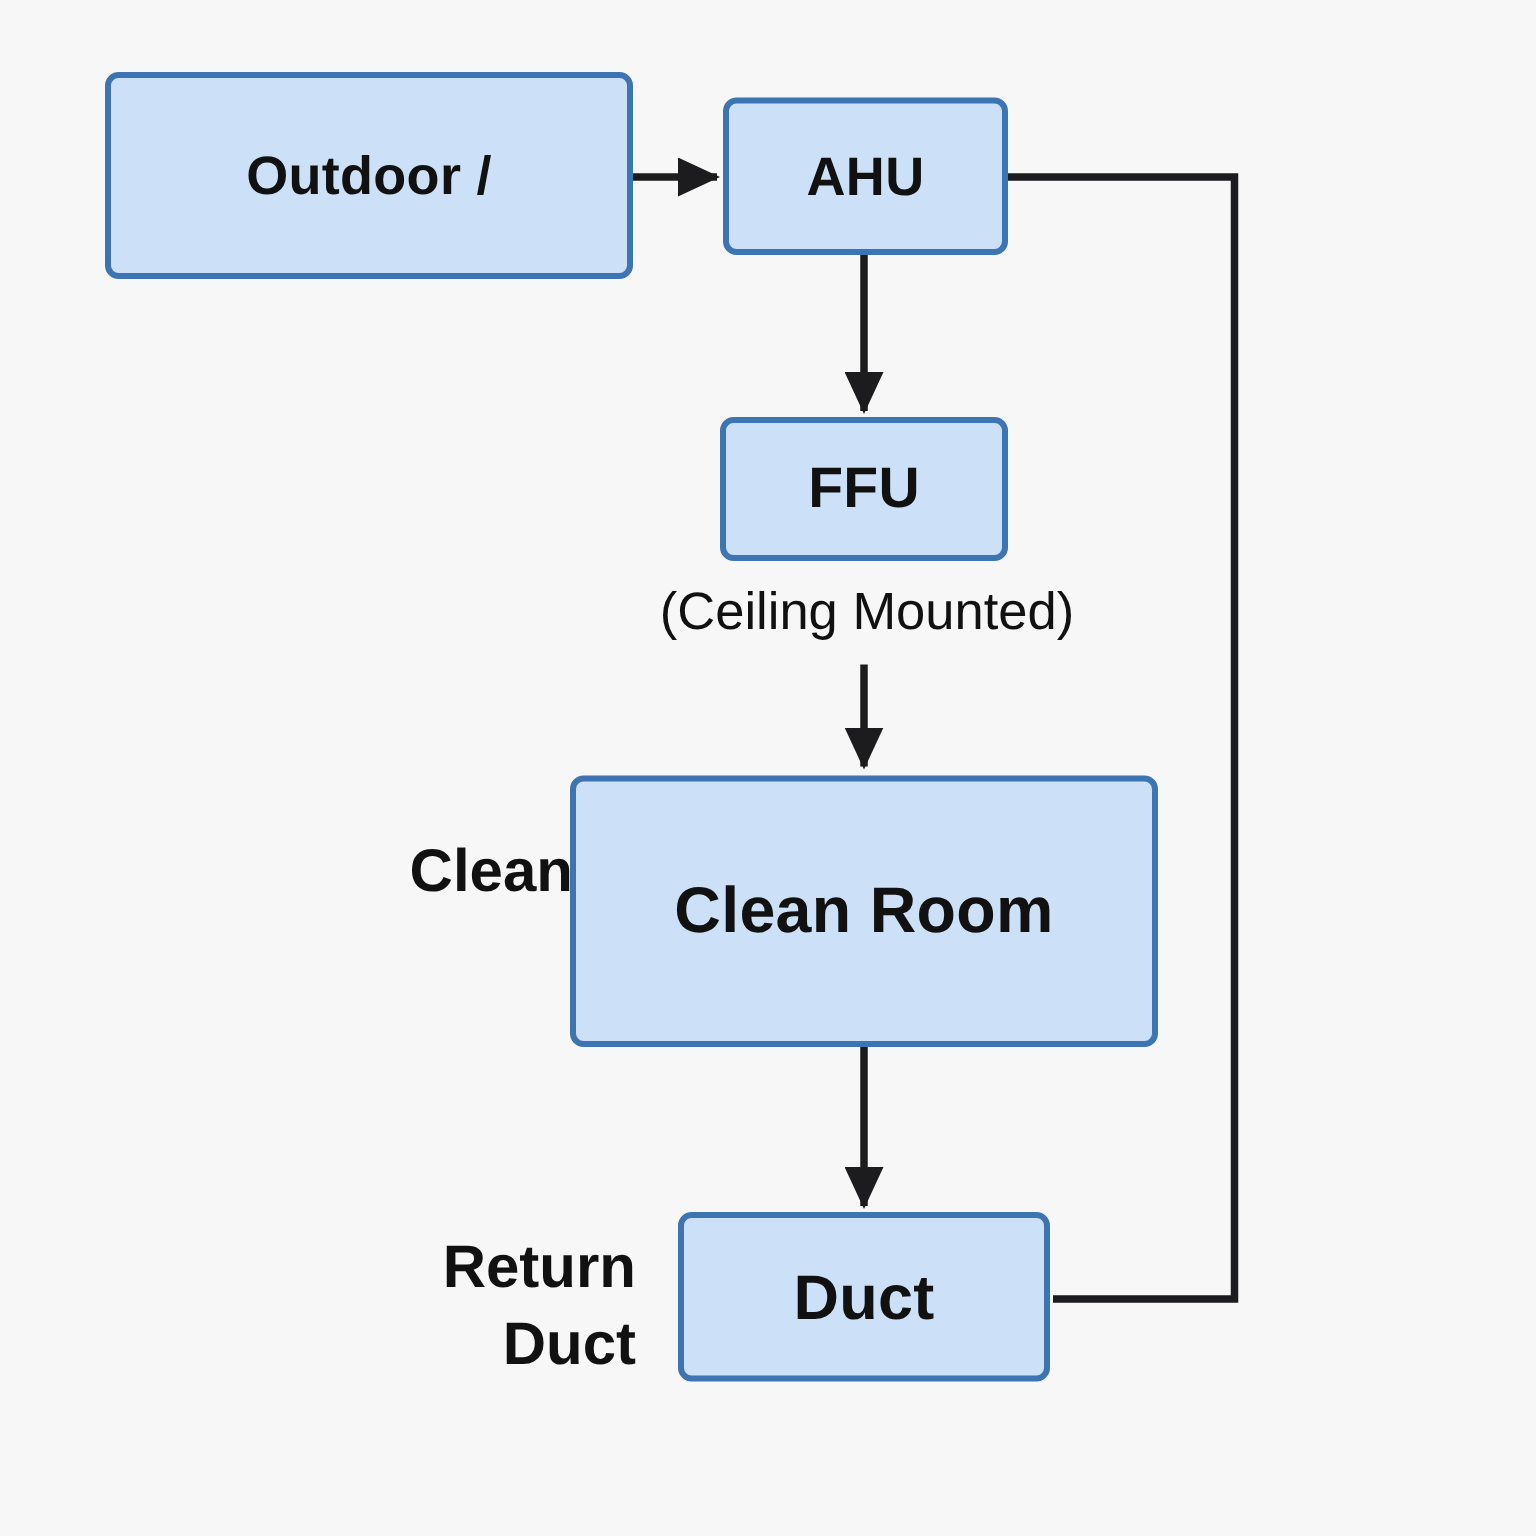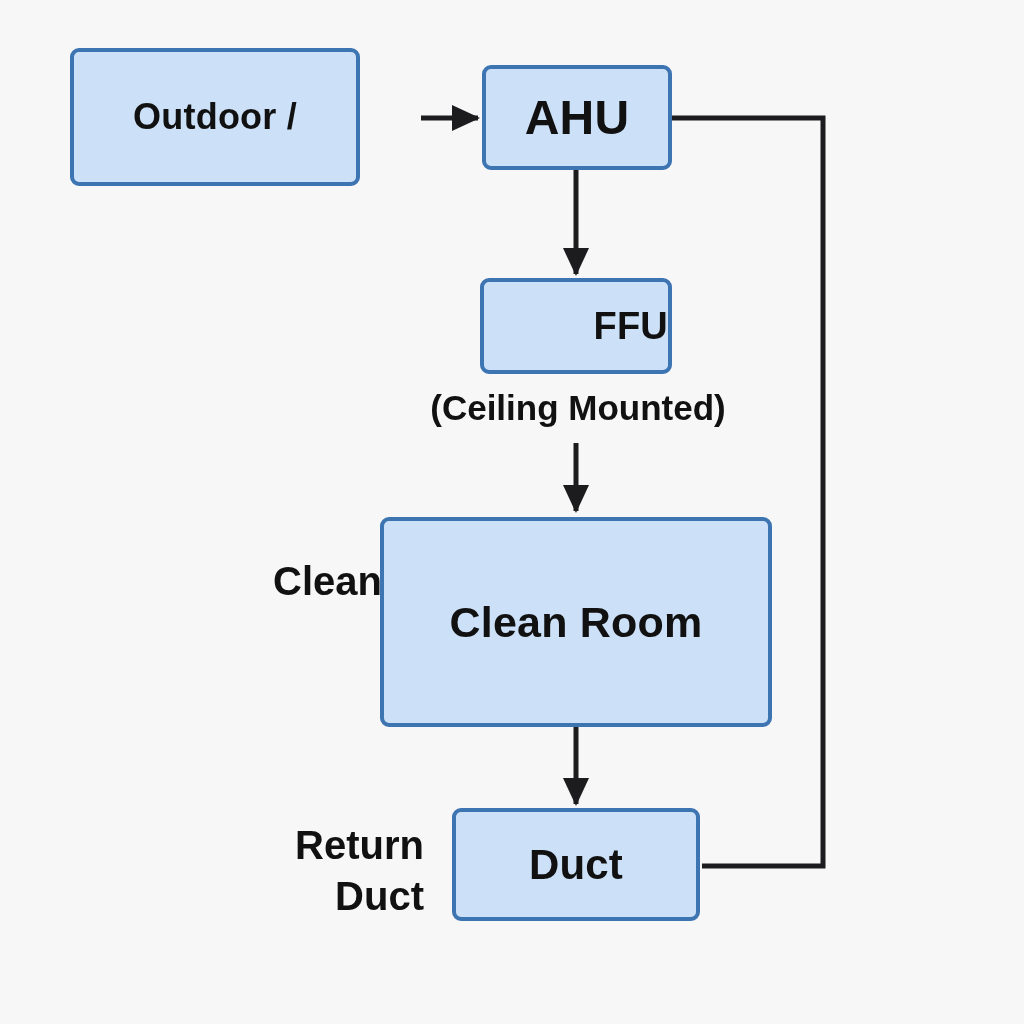--- a/index.html
+++ b/index.html
@@ -37,46 +37,45 @@
     border-radius: 9px;
     display: flex;
     flex-direction: column;
     align-items: center;
     justify-content: center;
     text-align: center;
     font-weight: 600;
     letter-spacing: 0.2px;
   }
   .node-outdoor {
-    left: 70px; top: 48px; width: 290px; height: 138px;
+    left: 70px; top: 48px; width: 352px; height: 138px;
     font-size: 36px; line-height: 50px;
   }
   .node-ahu {
     left: 482px; top: 65px; width: 190px; height: 105px;
-    font-size: 48px;
+    font-size: 36px;
   }
   .node-ffu {
     left: 480px; top: 278px; width: 192px; height: 96px;
     font-size: 38px;
-    align-items: flex-end;
   }
   .node-cleanroom {
-    left: 380px; top: 517px; width: 392px; height: 210px;
+    left: 380px; top: 517px; width: 392px; height: 181px;
     font-size: 43px;
   }
   .node-duct {
     left: 452px; top: 808px; width: 248px; height: 113px;
     font-size: 42px;
   }
   .note {
     position: absolute;
     left: 378px; top: 388px; width: 400px;
     text-align: center;
     font-size: 35px;
-    font-weight: 700;
+    font-weight: 400;
   }
   .side-label {
     position: absolute;
     width: 200px;
     text-align: right;
     font-size: 40px;
     line-height: 51px;
     font-weight: 600;
   }
   .side-label-cleanroom { left: 182px; top: 556px; }

